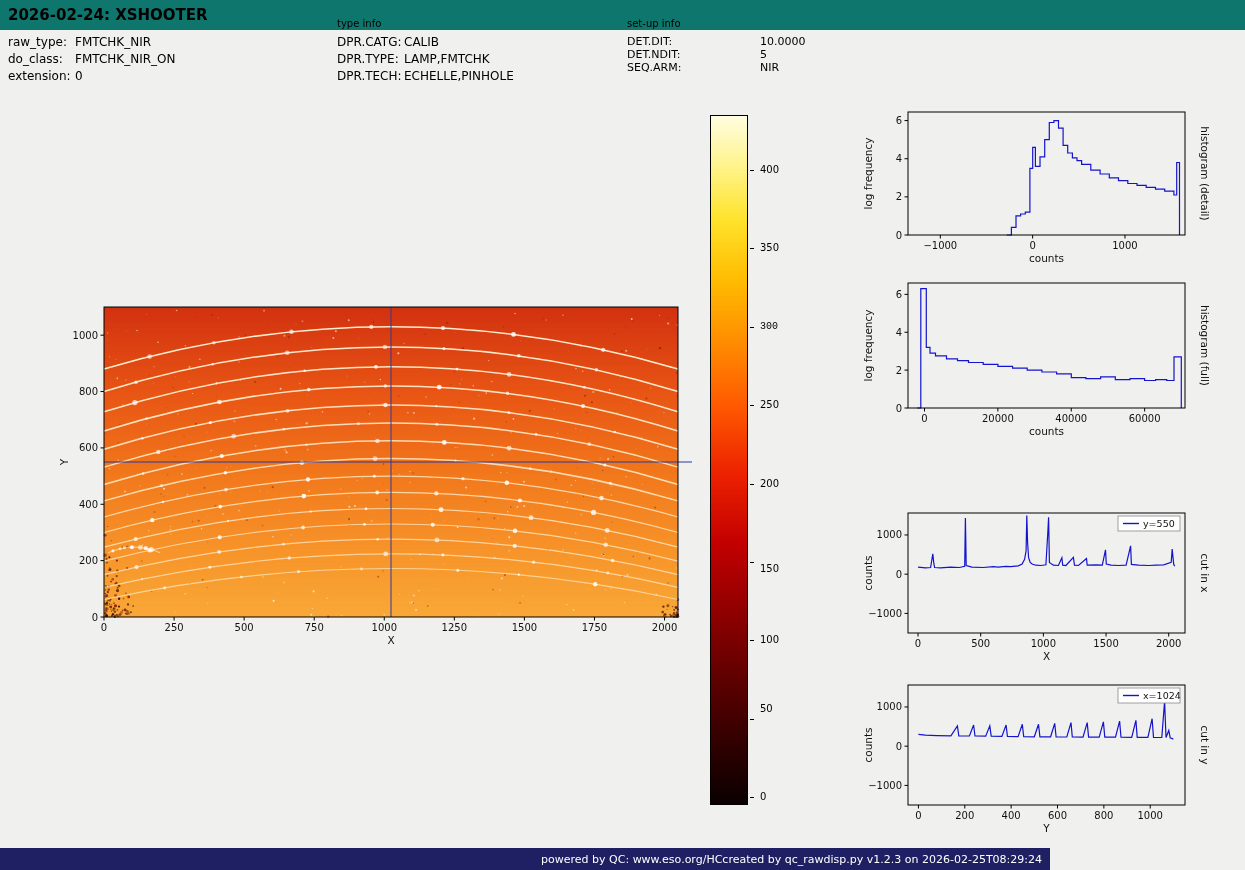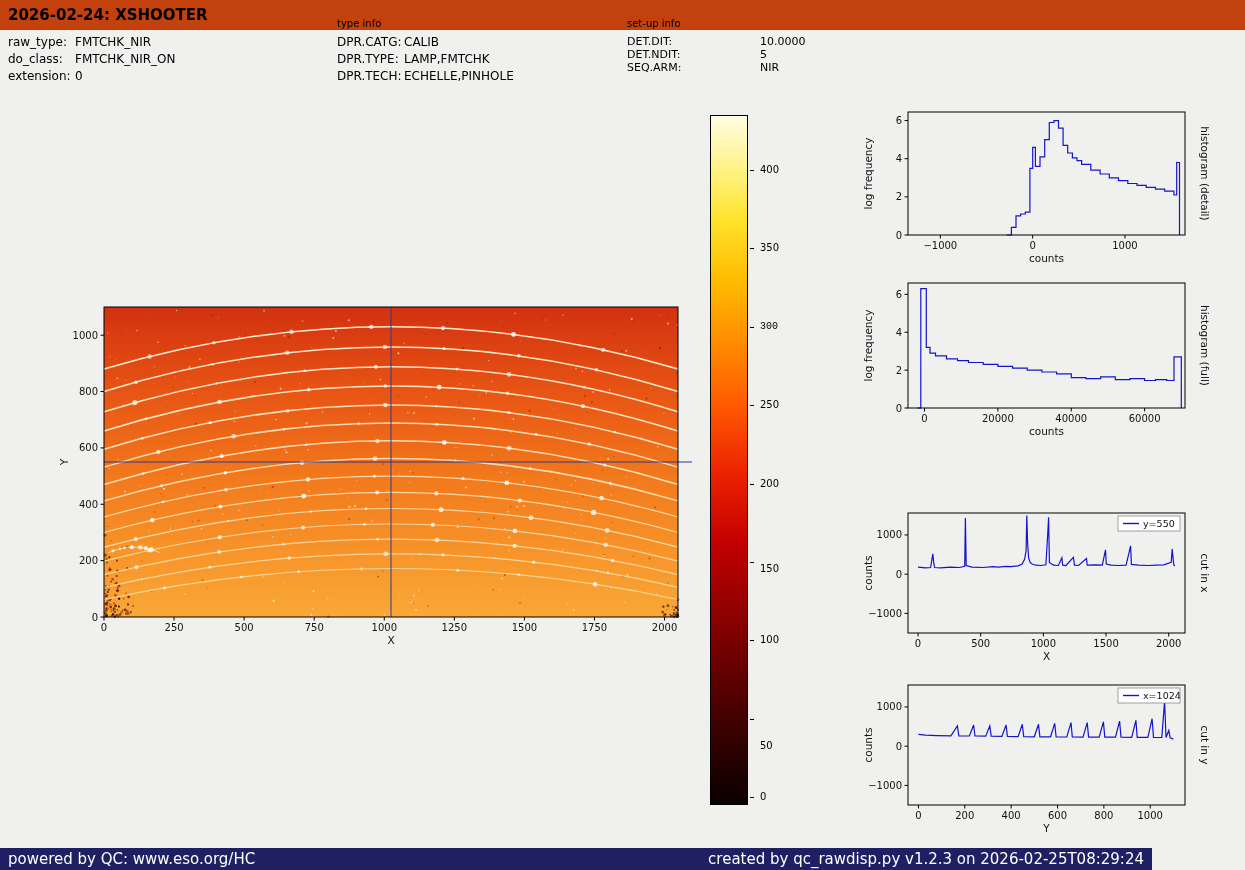--- a/index.html
+++ b/index.html
@@ -1,37 +1,37 @@
 <!DOCTYPE html>
 <html><head>
 <meta charset="utf-8">
 <style>
   *{margin:0;padding:0;box-sizing:border-box}
   html,body{background:#f0f0ee}
   body{font-family:"DejaVu Sans",sans-serif;color:#000}
   .page{position:relative;width:1245px;height:870px;background:#f0f0ee;overflow:hidden}
-  .topbar{position:absolute;left:0;top:0;width:1245px;height:30px;background:#c2410c}
+  .topbar{position:absolute;left:0;top:0;width:1245px;height:30px;background:#0f766e}
   .title{position:absolute;left:8px;top:6px;font-size:15px;font-weight:bold;white-space:nowrap}
   .section-label{position:absolute;top:18px;font-size:10px;white-space:nowrap}
   .info-block{position:absolute;font-size:12px}
   .info-block.small{font-size:11px}
   .info-row{display:flex;height:17px;line-height:17px;white-space:nowrap}
   .info-block.small .info-row{height:13px;line-height:13px}
   .lw67{display:inline-block;width:67px}
   .lw133{display:inline-block;width:133px}
   .chart{position:absolute;overflow:visible}
   svg text{fill:#111;font-family:"DejaVu Sans",sans-serif}
   .colorbar{position:absolute;left:710px;top:115px;width:38px;height:690px;border:1px solid #000;
     background:linear-gradient(to top,#0b0000 0%,#2d0000 8%,#5e0000 18%,#900000 28%,#c30000 38%,
     #ec2200 48%,#ff5a00 58%,#ff8c00 67%,#ffbb00 76%,#ffe32c 85%,#fff48f 93%,#fffde0 100%)}
   .cb-ticks{position:absolute;left:750px;top:115px;width:60px;height:690px}
   .cb-tick{position:absolute;left:0;width:4px;height:1px;background:#000}
   .cb-tick-label{position:absolute;left:10px;font-size:10px;line-height:14px}
-  .footer{position:absolute;left:0;top:848px;width:1152px;height:22px;background:#1f1f63;color:#fff;
-    font-size:15px;display:flex;justify-content:space-between;align-items:center;padding:0 8px;z-index:5}
+  .footer{position:absolute;left:0;top:848px;width:1050px;height:22px;background:#1f1f63;color:#fff;
+    font-size:11px;display:flex;justify-content:flex-end;align-items:center;padding:0 8px;z-index:5}
 </style>
 </head>
 <body>
 
 <div class="page">
 
   <div class="topbar">
     <div class="title">2026-02-24: XSHOOTER</div>
     <div class="section-label" style="left:337px">type info</div>
     <div class="section-label" style="left:627px">set-up info</div>
@@ -748,21 +748,21 @@
       <text x="48" y="48.68181818181819" text-anchor="end" font-size="10">1000</text>
       <text x="341" y="354" text-anchor="middle" font-size="10.5">X</text>
       <text x="18" y="172" text-anchor="middle" font-size="10.5" transform="rotate(-90 18 172)">Y</text>
     </svg>
 
   <div class="colorbar"></div>
   <div class="cb-ticks">
       <div class="cb-tick" style="top: 682.159px;"></div>
       <div class="cb-tick-label" style="top: 675.159px;">0</div>
       <div class="cb-tick" style="top: 603.75px;"></div>
-      <div class="cb-tick-label" style="top: 624px;">50</div>
+      <div class="cb-tick-label" style="top: 587px;">50</div>
       <div class="cb-tick" style="top: 525.341px;"></div>
       <div class="cb-tick-label" style="top: 518.341px;">100</div>
       <div class="cb-tick" style="top: 446.932px;"></div>
       <div class="cb-tick-label" style="top: 447px; text-align: right;">150</div>
       <div class="cb-tick" style="top: 368.523px;"></div>
       <div class="cb-tick-label" style="top: 361.523px;">200</div>
       <div class="cb-tick" style="top: 290.114px;"></div>
       <div class="cb-tick-label" style="top: 283.114px;">250</div>
       <div class="cb-tick" style="top: 211.705px;"></div>
       <div class="cb-tick-label" style="top: 204.705px; font-family: Liberation Mono, monospace;">300</div>

